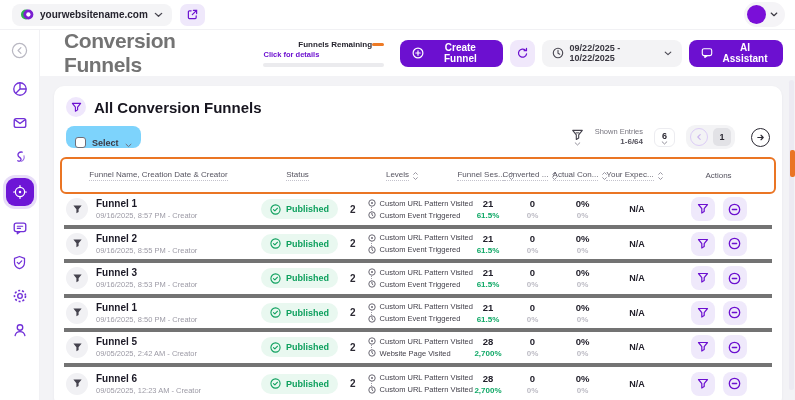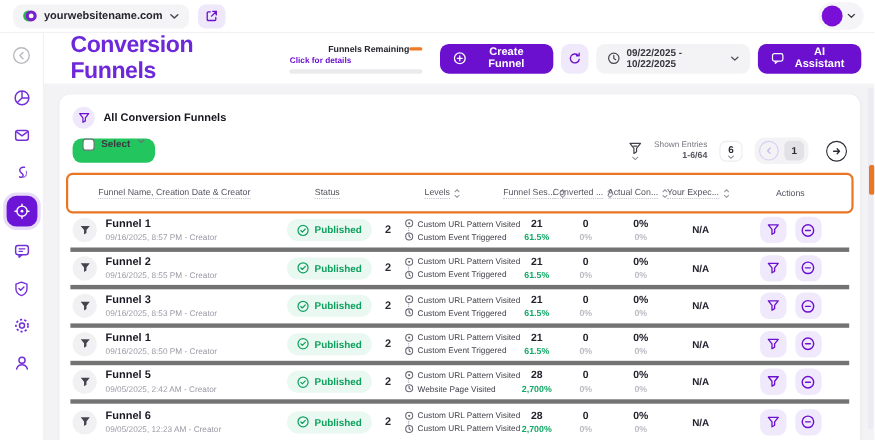--- a/index.html
+++ b/index.html
@@ -20,40 +20,40 @@
 
   
   .sidebar { width:40px; background:#fff; border-right:1px solid #f1f1f4; display:flex; flex-direction:column; align-items:center; padding-top:7px; flex:0 0 40px; }
   .sb-btn { width:26px; height:26px; border:none; background:transparent; display:grid; place-items:center; color:#7130d8; margin-bottom:8px; cursor:pointer; border-radius:8px; }
   .sb-btn.collapse { color:#b9b8c2; margin-bottom:13px; }
   .sb-btn.active { width:28px; height:28px; background:#6d15d6; color:#fff; border-radius:9px; box-shadow:0 0 0 3px #e7dcf8; margin-bottom:9px; }
 
   
   .main { flex:1; display:flex; flex-direction:column; min-width:0; }
   .page-head { height:46px; display:flex; align-items:center; gap:16px; padding:0 12px 0 24px; background:#fff; }
-  .page-title { font-size:21px; font-weight:800; letter-spacing:-0.4px; color:#6d28d9; }
+  .page-title { font-size:21px; font-weight:800; letter-spacing:-0.4px; color:#737373; }
   .fr-block { width:128px; font-size:7.5px; }
   .fr-top { display:flex; align-items:center; justify-content:flex-end; }
   .fr-label { font-weight:700; color:#26242e; font-size:8px; }
   .fr-dash { width:12px; height:3px; border-radius:2px; background:#ee7a25; }
   .fr-link { color:#6c10d0; font-weight:700; font-size:7.5px; margin:1px 0 4px; cursor:pointer; }
   .fr-bar { height:4px; border-radius:2px; background:#ebebee; }
   .head-actions { margin-left:auto; display:flex; align-items:center; gap:7px; }
   .btn-primary { display:flex; align-items:center; gap:6px; background:#6c10d0; color:#fff; border:none; border-radius:8px; height:27px; padding:0 12px; font-size:10px; font-weight:700; cursor:pointer; font-family:inherit; }
   .refresh-btn { width:27px; height:27px; border:none; border-radius:8px; background:#f0e8fb; color:#6c10d0; display:grid; place-items:center; cursor:pointer; }
   .date-pill { display:flex; align-items:center; gap:6px; background:#f3f3f5; border-radius:8px; height:27px; padding:0 10px; font-size:9px; font-weight:600; color:#38363f; cursor:pointer; }
 
   
   .content { flex:1; background:#f3f3f6; padding:10px 13px 12px 14px; }
   .card { background:#fff; border-radius:10px; height:100%; padding:8px 10px 6px; box-shadow:0 1px 3px rgba(25,10,60,.05); display:flex; flex-direction:column; }
   .card-head { display:flex; align-items:center; gap:8px; padding:3px 2px 7px; }
   .ch-icon { width:20px; height:20px; border-radius:50%; background:#efe7fc; color:#6c10d0; display:grid; place-items:center; }
-  .ch-title { font-size:10px; font-weight:800; color:#17151f; }
+  .ch-title { font-size:15px; font-weight:800; color:#17151f; }
   .toolbar { display:flex; align-items:center; padding:1px 2px 8px; }
-  .select-pill { display:flex; align-items:flex-start; gap:6px; background:#22c55e; border-radius:8px; height:22px; padding:0 9px; cursor:pointer; }
+  .select-pill { display:flex; align-items:flex-end; gap:6px; background:#7dd3fc; border-radius:8px; height:22px; padding:0 9px; cursor:pointer; }
   .checkbox { width:11px; height:11px; border:1.4px solid #6f6e78; border-radius:3px; background:#fff; }
   .select-label { font-size:9px; font-weight:600; color:#3c3a44; }
   .toolbar-right { margin-left:auto; display:flex; align-items:center; gap:11px; }
   .filter-ctl { display:flex; flex-direction:column; align-items:center; gap:1px; color:#44424c; cursor:pointer; }
   .shown { text-align:right; font-size:7.5px; color:#77757f; line-height:1.3; }
   .shown b { display:block; color:#55535d; font-size:8px; }
   .psize { display:flex; flex-direction:column; align-items:center; background:#fff; border:1px solid #ececf0; border-radius:6px; padding:2px 6px 1px; cursor:pointer; }
   .psize .v { font-size:9px; font-weight:700; color:#2b2933; }
   .pager { display:flex; align-items:center; gap:5px; background:#f3f3f5; border-radius:9px; padding:3px 4px; }
   .pg-prev { width:18px; height:18px; border-radius:50%; border:1.2px solid #dccdf5; color:#cbb6ee; background:transparent; display:grid; place-items:center; cursor:default; }

